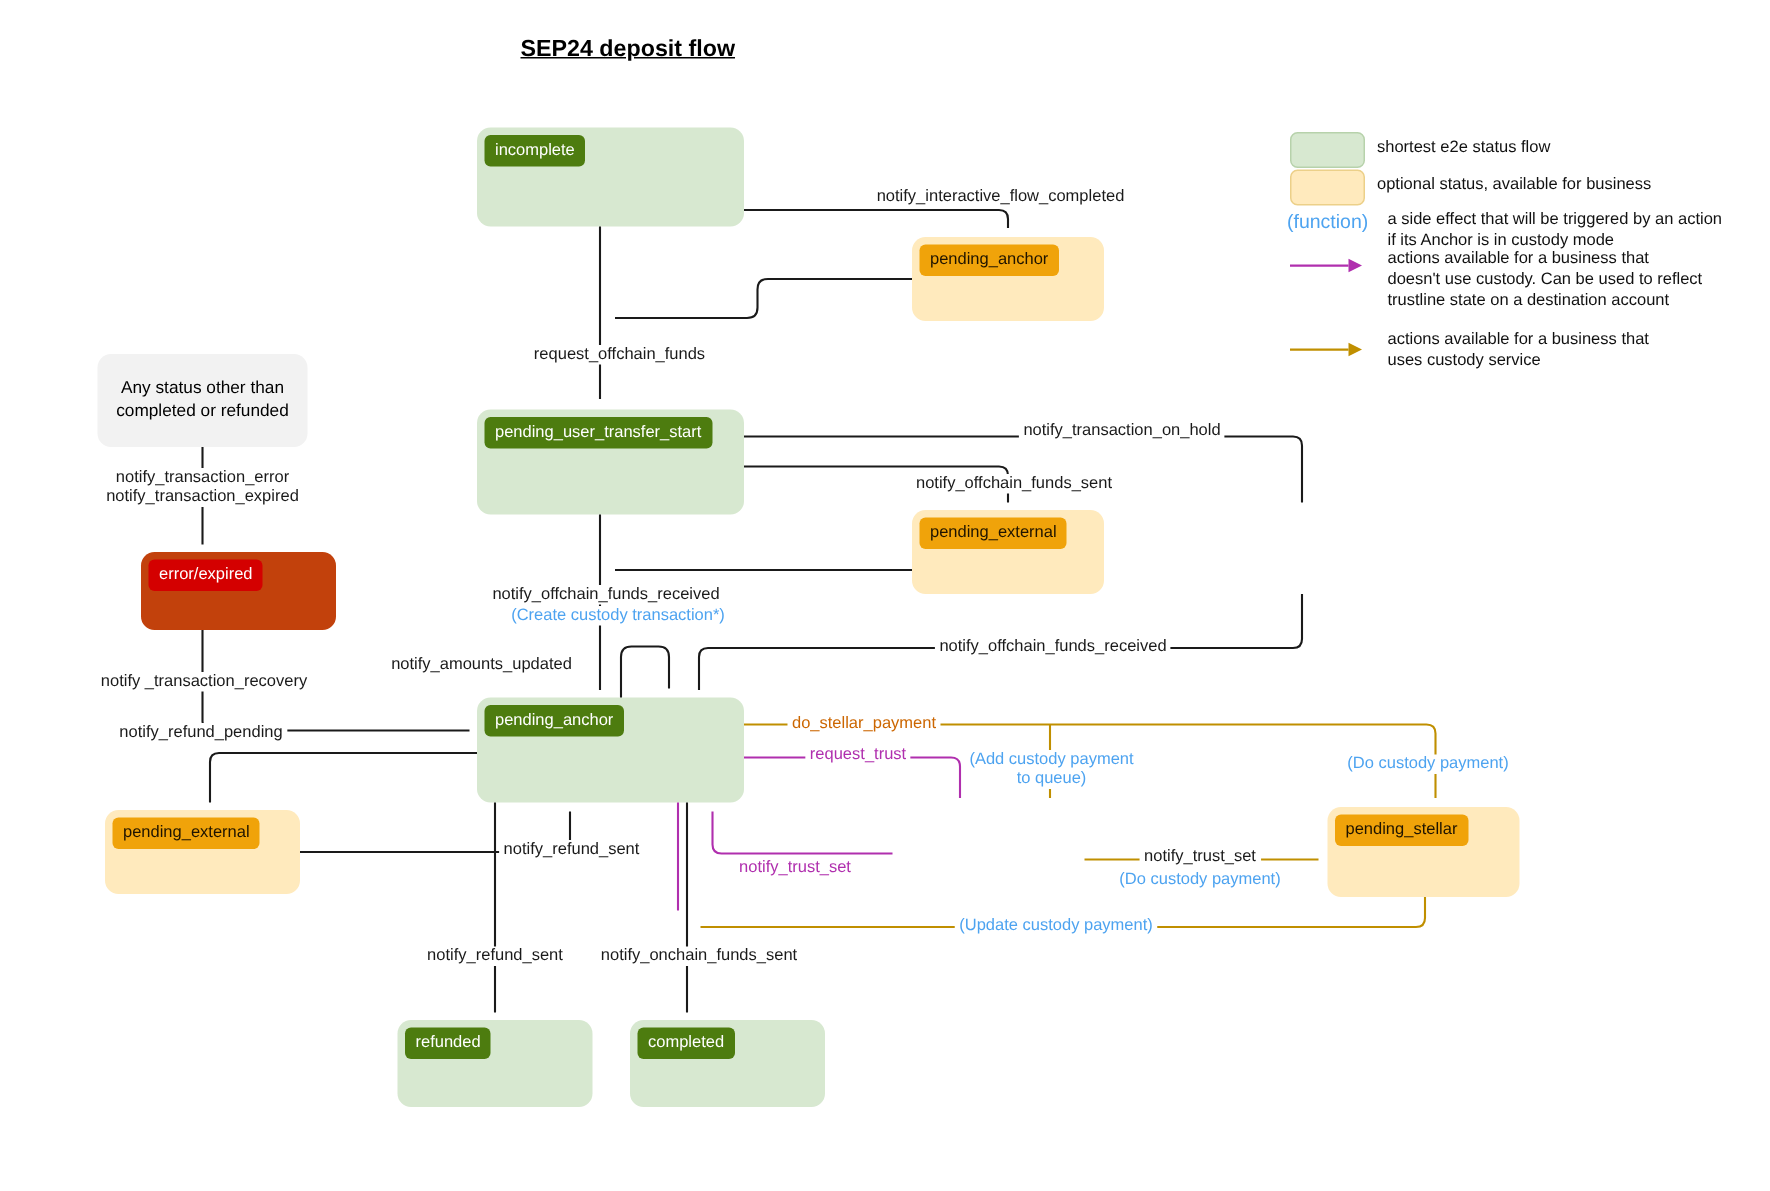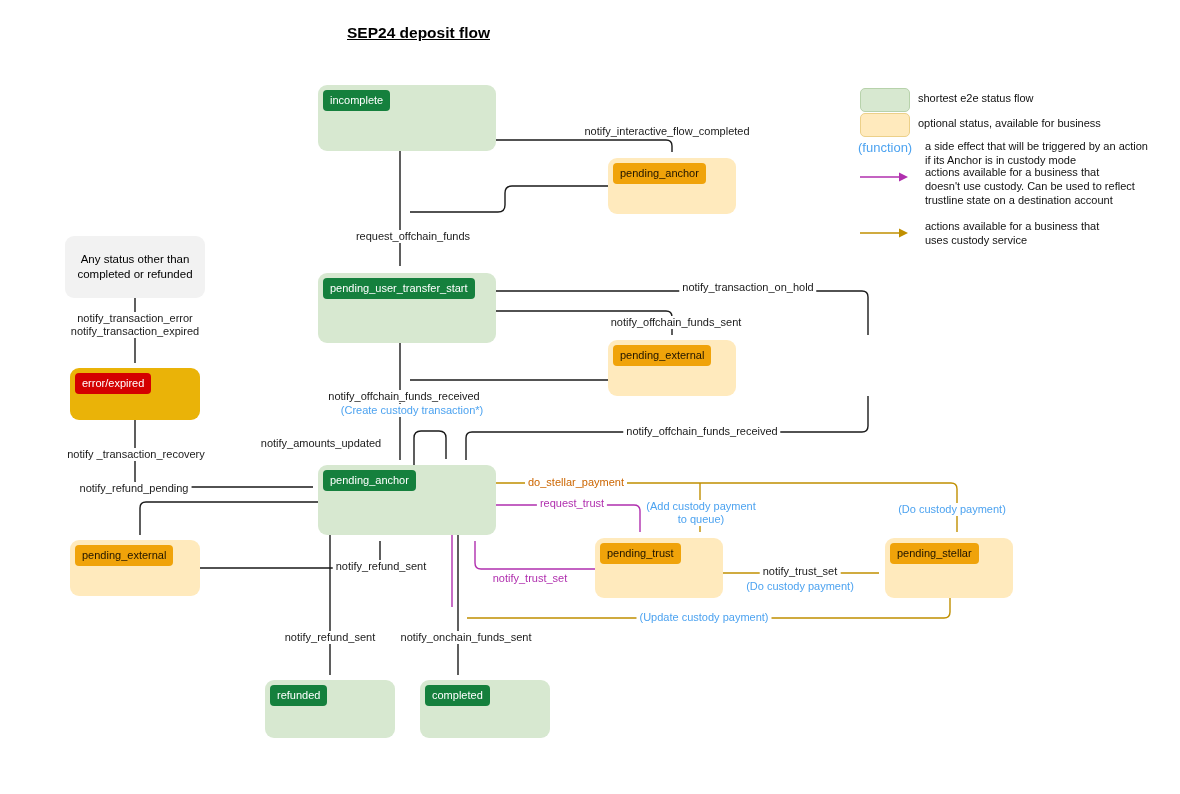--- a/index.html
+++ b/index.html
@@ -5,26 +5,26 @@
   html,body{margin:0;padding:0;background:#fff;}
   body{width:1180px;height:794px;position:relative;overflow:hidden;
        font-family:"Liberation Sans",sans-serif;color:#1a1a1a;}
   .canvas{position:absolute;inset:0;background:#fff;outline:1px solid #ececec;}
   .title{position:absolute;left:347px;top:24px;font-size:15.5px;font-weight:bold;color:#000;text-decoration:underline;}
 
   
   .node{position:absolute;border-radius:9px;}
   .node.green{background:#d7e8d0;}
   .node.yellow{background:#ffeabd;}
-  .node.red{background:#eab308;}
+  .node.red{background:#c2410c;margin-left:24px;}
   .node.gray{background:#f2f2f2;display:flex;align-items:center;justify-content:center;
              text-align:center;font-size:11.5px;line-height:15px;color:#000;white-space:pre-line;}
   .chip{position:absolute;left:5px;top:5px;padding:4px 7px;border-radius:4px;
         font-size:11px;line-height:13px;white-space:nowrap;}
-  .chip.g{background:#15803d;color:#fff;}
+  .chip.g{background:#4d7c0f;color:#fff;}
   .chip.y{background:#f0a30a;color:#1f1400;}
   .chip.r{background:#d40000;color:#fff;}
 
   
   .elabel{position:absolute;transform:translateX(-50%);font-size:11px;line-height:13px;
           background:#fff;padding:0 3px;white-space:nowrap;color:#1a1a1a;text-align:center;}
   .elabel.multiline{white-space:pre-line;}
   .elabel.blue{color:#4da3f0;}
   .elabel.magenta{color:#b02fae;}
   .elabel.orangetxt{color:#cc6600;}
@@ -75,23 +75,20 @@
   </div>
 
   <div class="node green" style="left:318px;top:465px;width:178px;height:70px">
     <span class="chip g">pending_anchor</span>
   </div>
 
   <div class="node yellow" style="left:70px;top:540px;width:130px;height:56px">
     <span class="chip y">pending_external</span>
   </div>
 
-  <div class="node yellow" style="left:595px;top:538px;width:128px;height:60px">
-    <span class="chip y">pending_trust</span>
-  </div>
 
   <div class="node yellow" style="left:885px;top:538px;width:128px;height:60px">
     <span class="chip y">pending_stellar</span>
   </div>
 
   <div class="node green" style="left:265px;top:680px;width:130px;height:58px">
     <span class="chip g">refunded</span>
   </div>
 
   <div class="node green" style="left:420px;top:680px;width:130px;height:58px">

